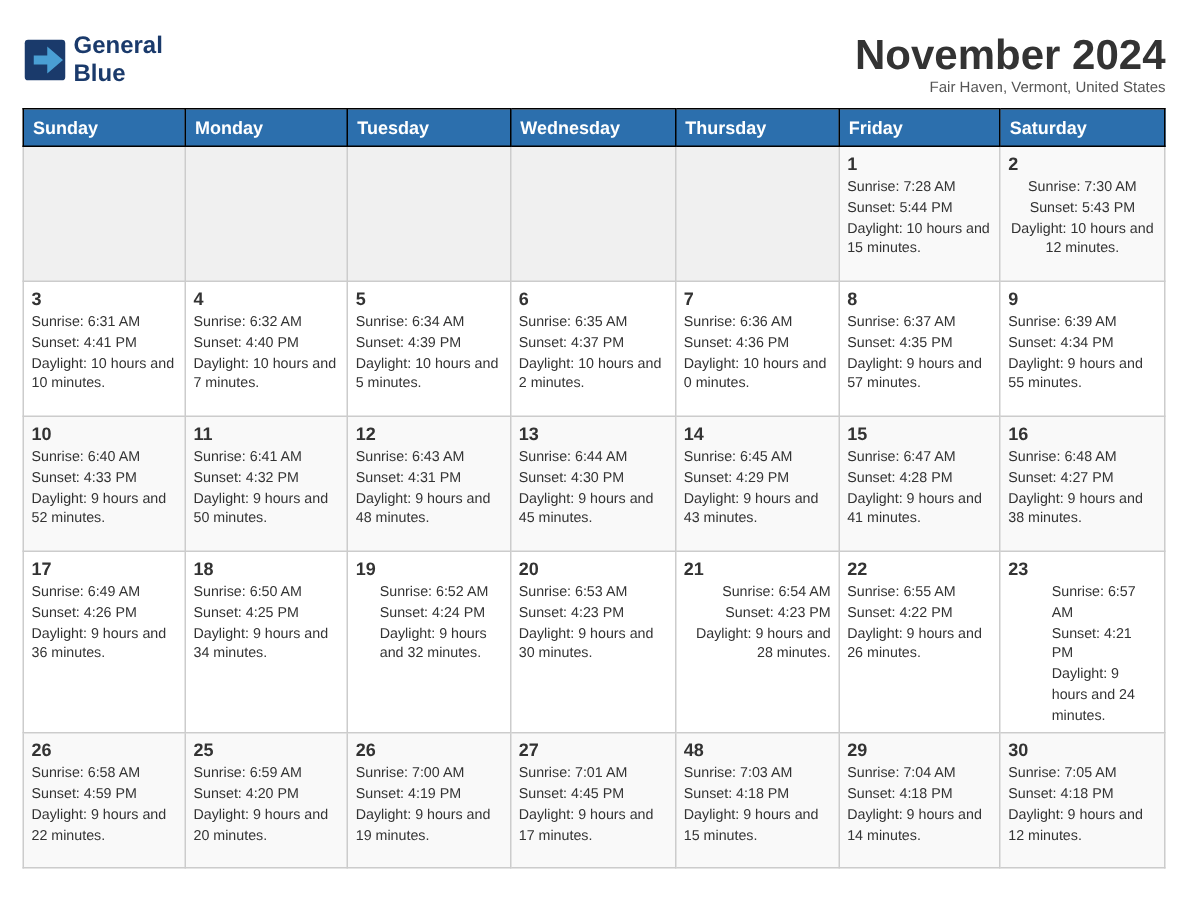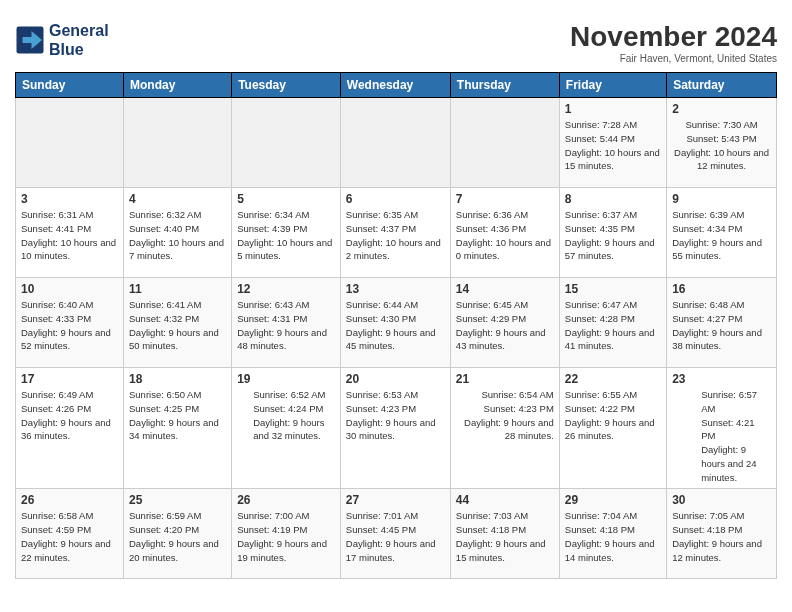--- a/index.html
+++ b/index.html
@@ -263,21 +263,21 @@
 Sunset: 4:19 PM
 Daylight: 9 hours and 19 minutes.</div>
           </td>
           <td>
             <span class="day-num">27</span>
             <div class="day-info" style="white-space: pre-line;">Sunrise: 7:01 AM
 Sunset: 4:45 PM
 Daylight: 9 hours and 17 minutes.</div>
           </td>
           <td>
-            <span class="day-num">44</span>
+            <span class="day-num">48</span>
             <div class="day-info" style="white-space: pre-line;">Sunrise: 7:03 AM
 Sunset: 4:18 PM
 Daylight: 9 hours and 15 minutes.</div>
           </td>
           <td>
             <span class="day-num">29</span>
             <div class="day-info" style="white-space: pre-line;">Sunrise: 7:04 AM
 Sunset: 4:18 PM
 Daylight: 9 hours and 14 minutes.</div>
           </td>

